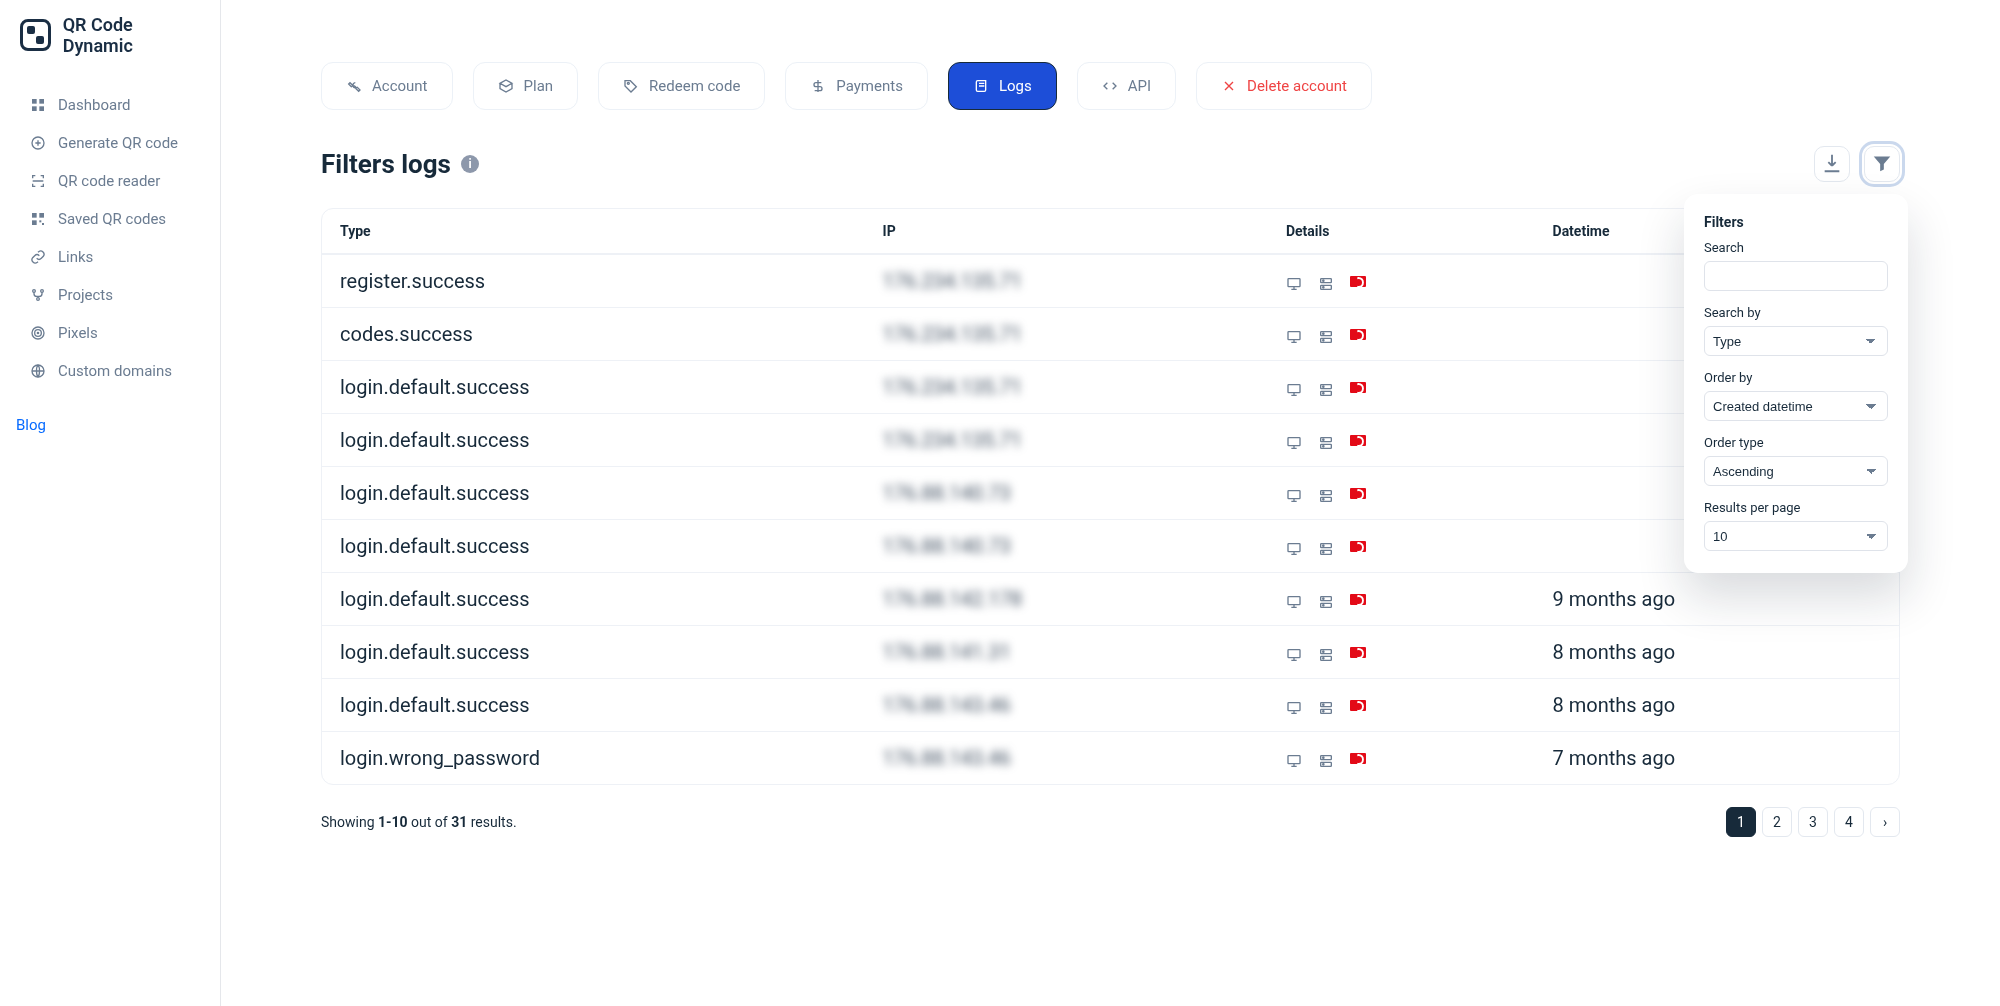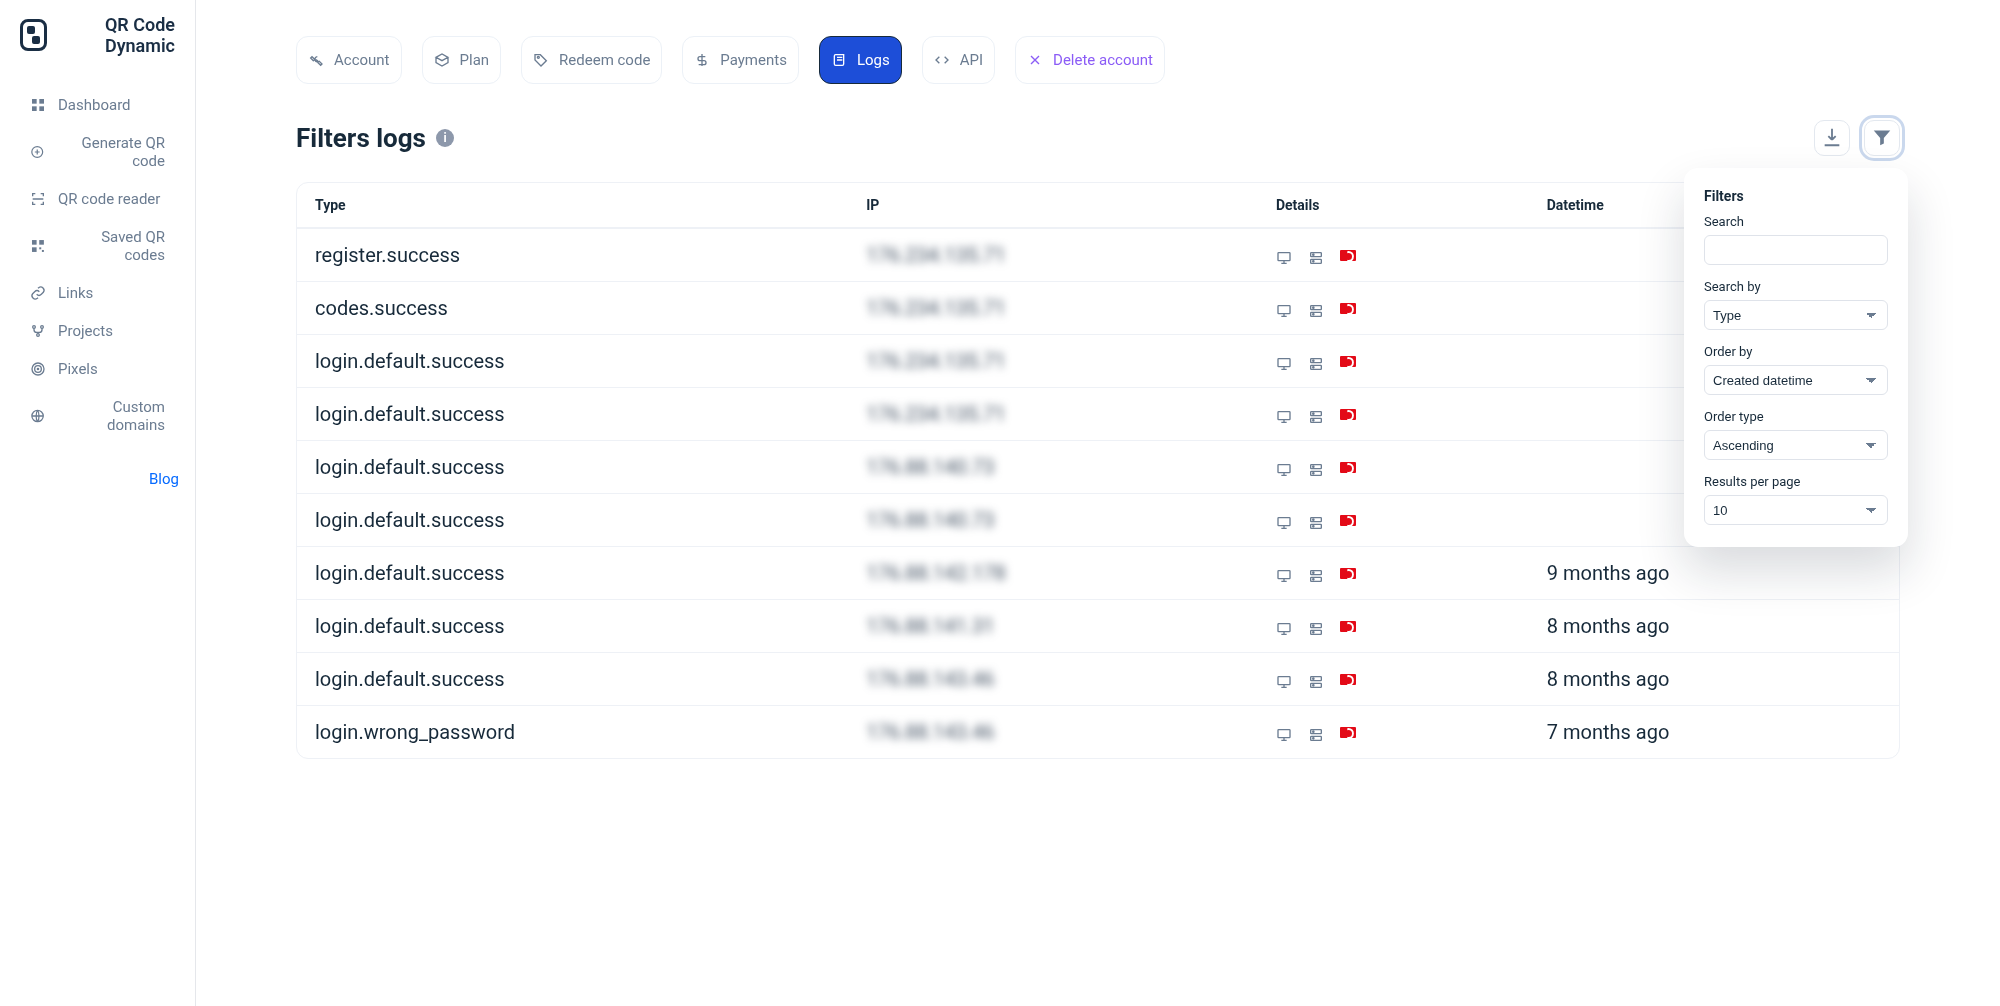--- a/index.html
+++ b/index.html
@@ -1,34 +1,34 @@
 <!DOCTYPE html>
 <html><head>
 <meta charset="utf-8">
 <style>
   * { box-sizing: border-box; }
   body { margin:0; font-family:-apple-system,BlinkMacSystemFont,'Segoe UI',Roboto,Helvetica,Arial,sans-serif; background:#fff; color:#1a2e44; }
   .app { display:flex; min-height:100vh; }
   
-  .sidebar { width:196px; border-right:1px solid #e5e7eb; padding:0 0 20px 0; display:flex; flex-direction:column;text-align:right; }
+  .sidebar { width:221px; border-right:1px solid #e5e7eb; padding:0 0 20px 0; display:flex; flex-direction:column; }
   .brand { display:flex; align-items:center; gap:12px; padding:14px 20px; font-weight:600; font-size:18px; color:#1a2e44; }
   .brand-mark{width:32px;height:32px;border-radius:8px;border:3px solid #1a2e44;position:relative;}
   .brand-mark::before,.brand-mark::after{content:'';position:absolute;background:#1a2e44;border-radius:2px;}
   .brand-mark::before{width:8px;height:8px;left:4px;top:4px;}
   .brand-mark::after{width:8px;height:8px;right:4px;bottom:4px;}
   .nav{list-style:none;margin:8px;padding:8px 0;}
   .nav-item{display:flex;align-items:center;gap:12px;padding:10px 22px;color:#6b7c91;font-size:15px;cursor:pointer;}
   .nav-item .icon{width:16px;height:16px;display:inline-flex;align-items:center;justify-content:center;}
   .blog-link{padding:10px 16px;color:#076bff;font-size:15px;cursor:pointer;}
   
   .main{flex:1;padding:36px 100px 40px 100px;}
   .tabs{display:flex;gap:20px;flex-wrap:wrap;margin-bottom:36px;}
-  .tab{display:flex;align-items:center;gap:10px;padding:14px 11px;border:1px solid #ecf1f7;border-radius:12px;color:#6b7c91;font-size:15px;background:#fff;cursor:pointer;}
+  .tab{display:flex;align-items:center;gap:10px;padding:14px 24px;border:1px solid #ecf1f7;border-radius:12px;color:#6b7c91;font-size:15px;background:#fff;cursor:pointer;margin-top:26px;}
   .tab.active{background:#1d4ed8;color:#fff;border-color:#172a3a;}
-  .tab.danger{color:#8b5cf6;}
+  .tab.danger{color:#ef4444;}
   .tab .icon{width:16px;height:16px;display:inline-flex;}
   .titlebar{display:flex;align-items:center;justify-content:space-between;margin-bottom:26px;}
   .title{display:flex;align-items:center;gap:10px;font-size:26px;font-weight:700;color:#172a3a;}
   .info-badge{width:18px;height:18px;border-radius:50%;background:#8d98ab;color:#fff;font-size:12px;display:flex;align-items:center;justify-content:center;font-weight:700;}
   .title-actions{display:flex;gap:14px;justify-content:center;}
   .sq-btn{width:36px;height:36px;border-radius:10px;border:1px solid #e3e8ef;background:#fff;display:flex;align-items:center;justify-content:center;color:#6b7c91;cursor:pointer;}
   .sq-btn.focused{outline:3px solid rgba(180,200,230,.7);outline-offset:2px;}
   
   .table{width:100%;border:1px solid #eef1f6;border-radius:12px;border-collapse:separate;border-spacing:0;overflow:hidden;}
   .table th{font-size:14px;font-weight:700;color:#172a3a;text-align:left;padding:14px 18px;border-bottom:1px solid #eef1f6;}
@@ -456,14 +456,26 @@
                     <circle cx="8" cy="17" r="1"></circle>
                   </svg></span>
                 <span class="flag"></span>
               </span>
             </td>
             <td>7 months ago</td>
           </tr>
         </tbody>
     </table>
 
+    <div class="footer">
+      <div>
+        <span>Showing </span><b>1-10</b><span> out of </span><b>31</b><span> results.</span>
+      </div>
+      <div class="pager" id="pager">
+          <div class="pg active">1</div>
+          <div class="pg">2</div>
+          <div class="pg">3</div>
+          <div class="pg">4</div>
+          <div class="pg">›</div>
+        </div>
+    </div>
   </main>
 </div>
 
 </body></html>

